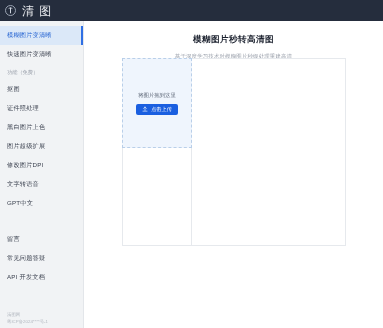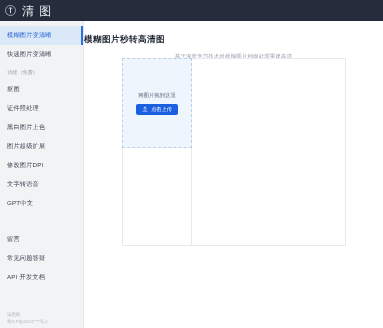--- a/index.html
+++ b/index.html
@@ -82,21 +82,21 @@
 
   
   .main {
     position: absolute; top: 21px; left: 84px;
     width: 299px; height: 307px;
     background: #ffffff;
     overflow: hidden;
   }
   .page-title {
     margin-top: 13px;
-    text-align: left;
+    text-align: center;
     font-size: 8.6px;
     font-weight: bold;
     color: #1d2330;
     letter-spacing: .4px;
   }
   .page-subtitle {
     margin-top: 7px;
     text-align: center;
     font-size: 5.4px;
     color: #9aa0ab;

